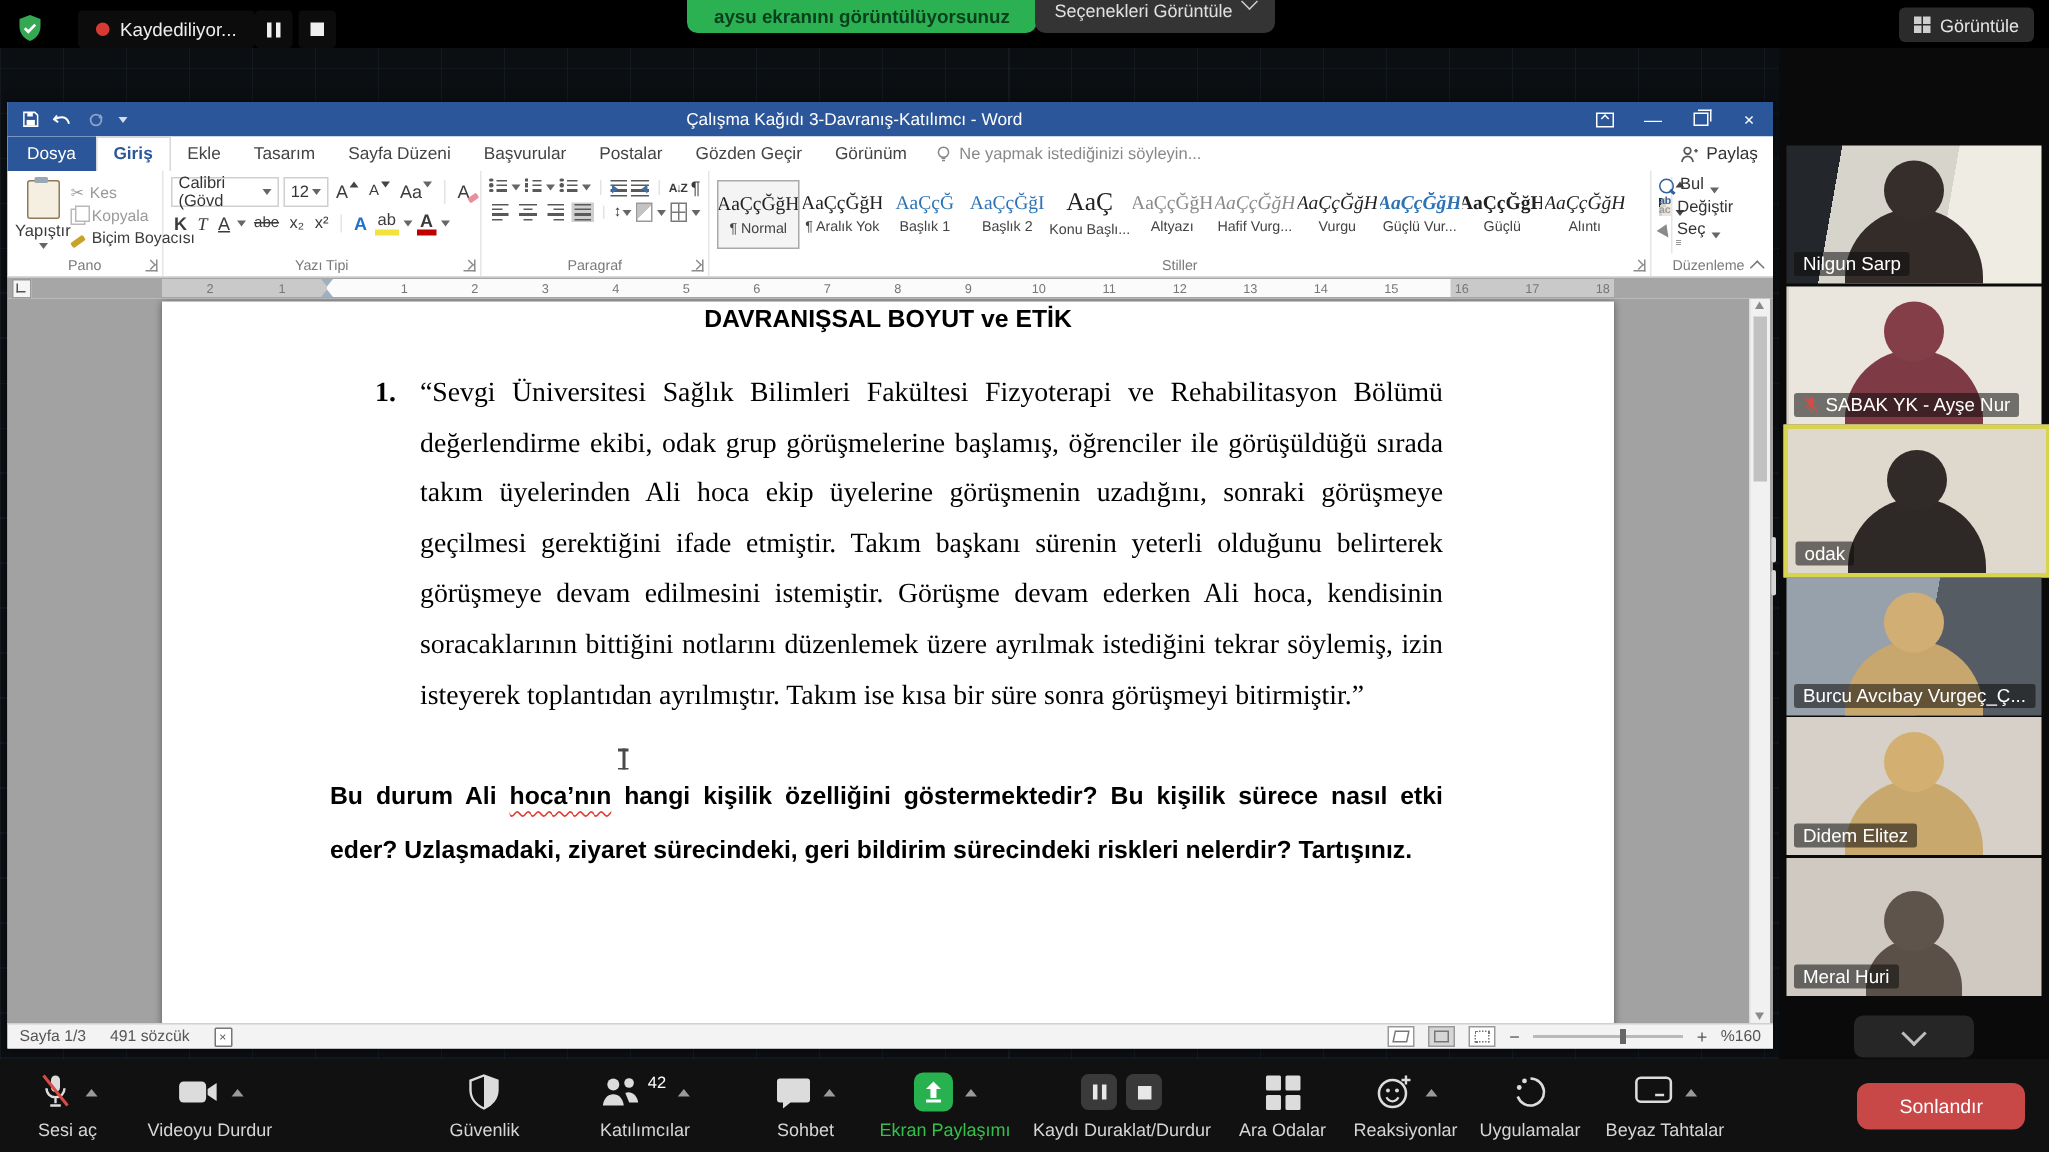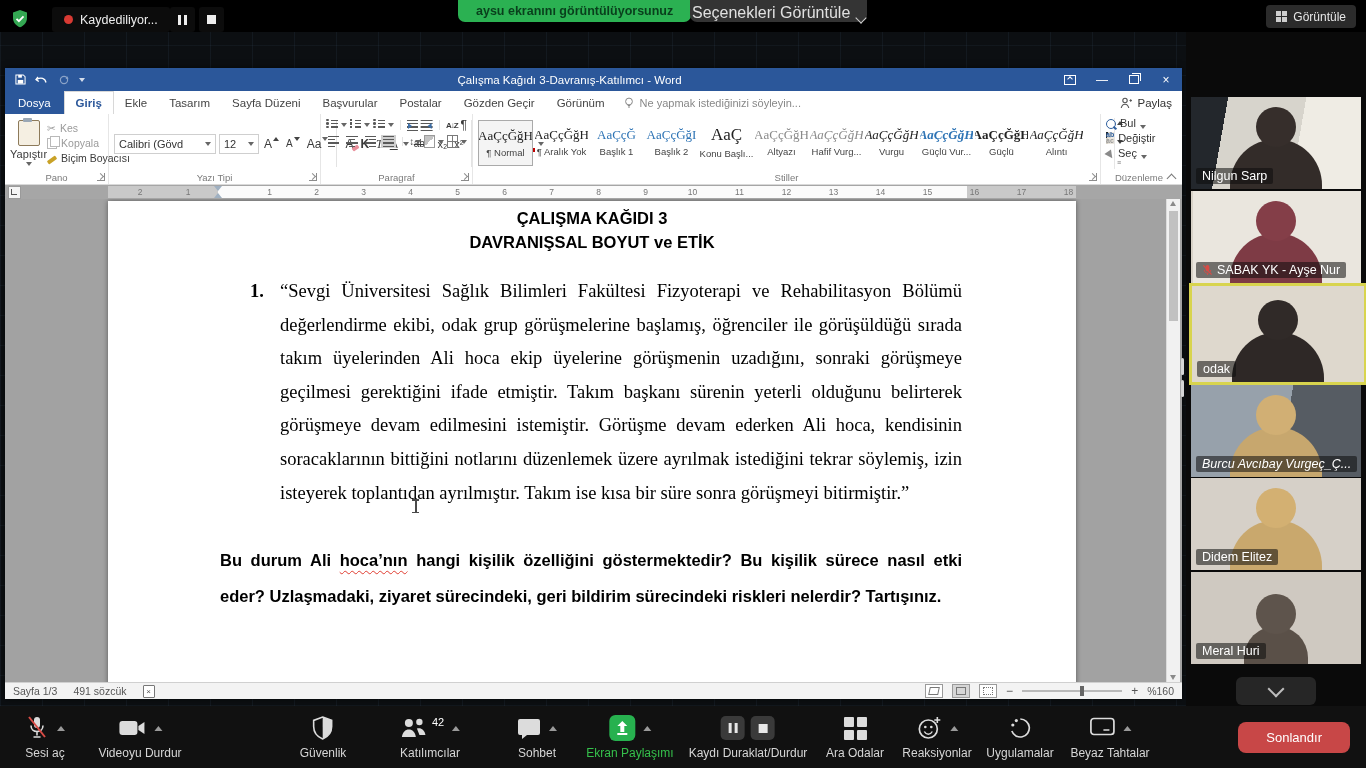--- a/index.html
+++ b/index.html
@@ -13,21 +13,21 @@
             display:flex;align-items:center;gap:7px;padding:0 12px;color:#eee;font-size:12.5px;}
   .rec-dot{width:9px;height:9px;border-radius:50%;background:#d83a33;}
   .rec-btn{position:absolute;top:7px;width:25px;height:25px;background:#0c0c0c;border-radius:3px;
            display:flex;align-items:center;justify-content:center;}
   .pause-glyph{display:flex;gap:3px;}
   .pause-glyph i{width:3px;height:10px;background:#eee;}
   .stop-glyph{width:9px;height:9px;background:#eee;}
   .viewing-banner{position:absolute;left:458px;top:0;height:22px;background:#2bb152;border-radius:0 0 7px 7px;
                   color:#093f1c;font-size:12.5px;font-weight:bold;display:flex;align-items:center;padding:0 18px;}
   .view-options{position:absolute;left:690px;top:0;height:22px;background:#343434;border-radius:0 0 7px 7px;
-                color:#e0e0e0;font-size:16px;display:flex;align-items:flex-end;gap:7px;padding:0 2px;}
+                color:#e0e0e0;font-size:12px;display:flex;align-items:flex-start;gap:7px;padding:0 13px;}
   .view-btn{position:absolute;right:10px;top:5px;height:23px;background:#2b2b2b;border-radius:4px;
             color:#e6e6e6;font-size:12px;display:flex;align-items:center;gap:6px;padding:0 10px;}
   .grid4{display:grid;grid-template-columns:5px 5px;grid-gap:1.5px;}
   .grid4 i{width:5px;height:5px;background:#cfcfcf;}
   .chev-d{width:7px;height:7px;border-right:1.6px solid #cfcfcf;border-bottom:1.6px solid #cfcfcf;
           transform:rotate(45deg);margin-top:-3px;}
   
   .desktop{position:absolute;left:0;top:32px;width:1186px;height:674px;background:#0c0f12;
     background-image:repeating-linear-gradient(90deg,rgba(70,100,130,.12) 0 1px,transparent 1px 42px),
                      repeating-linear-gradient(0deg,rgba(70,100,130,.10) 0 1px,transparent 1px 30px);}
@@ -64,21 +64,21 @@
   .paste-big{width:46px;display:flex;flex-direction:column;align-items:center;font-size:11px;color:#3b3b3b;gap:2px;padding-top:2px;}
   .clip-ic{width:20px;height:24px;border:1.5px solid #8d7a5a;border-radius:2px;background:#f5efe2;position:relative;}
   .clip-ic::before{content:"";position:absolute;left:4px;top:-3px;width:9px;height:4px;background:#9aa7b5;border-radius:1px;}
   .pano-col{display:flex;flex-direction:column;gap:3px;padding-top:4px;font-size:10.5px;color:#9a9a9a;}
   .pano-col .prow{display:flex;align-items:center;gap:4px;white-space:nowrap;}
   .copy-ic{width:8px;height:9px;border:1px solid #b9b9b9;position:relative;background:#fff;}
   .copy-ic::before{content:"";position:absolute;left:2px;top:-3px;width:8px;height:9px;border:1px solid #b9b9b9;background:#fff;}
   .brush-ic{width:10px;height:4px;background:#c9a227;border-radius:1px;transform:rotate(-35deg);margin-top:4px;}
   .pano-col .prow:nth-child(3){color:#3b3b3b;}
   
-  .g-font{width:212px;display:flex;gap:3px;}
+  .g-font{width:212px;display:flex;flex-direction:column;gap:3px;}
   .frow{display:flex;align-items:center;gap:3px;}
   .combo{border:1px solid #cfcfcf;height:18px;display:flex;align-items:center;justify-content:space-between;
          font-size:11px;color:#333;padding:0 4px;background:#fff;}
   .fname{width:92px;}
   .fsize{width:30px;}
   .fbtn{font-size:12px;color:#3b3b3b;padding:0 2px;display:flex;align-items:flex-start;gap:1px;line-height:14px;}
   .tri-u{width:0;height:0;border-left:3px solid transparent;border-right:3px solid transparent;border-bottom:4px solid #444;}
   .tri-d2{width:0;height:0;border-left:3px solid transparent;border-right:3px solid transparent;border-top:4px solid #444;}
   .b{font-weight:bold}.i{font-style:italic;font-family:"Liberation Serif",serif}.u{text-decoration:underline}
   .stk{text-decoration:line-through;font-size:10px}
@@ -183,21 +183,21 @@
   .handle i{width:3px;height:17px;background:#d6d6d6;border-radius:2px;}
   .tile{position:absolute;left:5px;width:170px;height:92px;overflow:hidden;background:#222;}
   .fig{position:absolute;bottom:-8px;left:50%;transform:translateX(-50%);width:92px;height:58px;border-radius:46px 46px 0 0;}
   .fig::before{content:"";position:absolute;top:-32px;left:50%;transform:translateX(-50%);width:40px;height:40px;border-radius:50%;background:inherit;filter:brightness(1.05);}
   .t1{top:65px;background:linear-gradient(100deg,#23272c 0 20%,#d7d4cc 20% 62%,#efece4 62%);}
   .t1 .fig{background:#332c29;}
   .t2{top:159px;background:#eae6de;background-image:linear-gradient(90deg,rgba(160,150,130,.25) 0 2px,transparent 2px 34px);}
   .t2 .fig{background:#7e3b45;}
   .t3{top:251px;left:3px;width:172px;height:96px;border:3px solid #d8d44e;background:#ded8cd;}
   .t3 .fig{background:#2e2826;}
-  .t4{top:353px;background:linear-gradient(100deg,#97a1ab 0 55%,#565c63 55%);font-style:italic;}
+  .t4{top:353px;background:linear-gradient(100deg,#97a1ab 0 55%,#565c63 55%);}
   .t4 .fig{background:#c7a76e;}
   .t5{top:446px;background:#d6d0c8;}
   .t5 .fig{background:#c9a86d;}
   .t6{top:540px;background:#cfc9c1;}
   .t6 .fig{width:64px;height:46px;background:#5a5048;}
   .pname{position:absolute;left:5px;bottom:5px;background:rgba(12,12,12,.55);color:#fff;font-size:12.5px;
          padding:1px 6px;border-radius:2px;display:flex;align-items:center;gap:4px;white-space:nowrap;max-width:150px;overflow:hidden;}
   .panel-chev{position:absolute;left:50px;top:645px;width:80px;height:28px;background:#262626;border-radius:6px;
               display:flex;align-items:center;justify-content:center;}
   .panel-chev i{width:10px;height:10px;border-right:2px solid #bdbdbd;border-bottom:2px solid #bdbdbd;transform:rotate(45deg);margin-top:-4px;}
@@ -582,21 +582,20 @@
         </div>
         <span class="indent">
             <i class="td"></i>
             <i class="tu"></i>
           </span>
       </div>
     </div>
 
     <div class="docarea">
       <div class="page">
-        <div class="dhead dhead1">ÇALIŞMA KAĞIDI 3</div>
         <div class="dhead">DAVRANIŞSAL BOYUT ve ETİK</div>
         <div class="dlist">
           <div class="dnum">1.</div>
           <div class="dbody">“Sevgi Üniversitesi Sağlık Bilimleri Fakültesi Fizyoterapi ve Rehabilitasyon Bölümü değerlendirme ekibi, odak grup görüşmelerine başlamış, öğrenciler ile görüşüldüğü sırada takım üyelerinden Ali hoca ekip üyelerine görüşmenin uzadığını, sonraki görüşmeye geçilmesi gerektiğini ifade etmiştir. Takım başkanı sürenin yeterli olduğunu belirterek görüşmeye devam edilmesini istemiştir. Görüşme devam ederken Ali hoca, kendisinin soracaklarının bittiğini notlarını düzenlemek üzere ayrılmak istediğini tekrar söylemiş, izin isteyerek toplantıdan ayrılmıştır. Takım ise kısa bir süre sonra görüşmeyi bitirmiştir.”</div>
         </div>
         <div class="dq"><span>Bu durum Ali </span><span class="misspell">hoca’nın</span><span> hangi kişilik özelliğini göstermektedir? Bu kişilik sürece nasıl etki eder?  Uzlaşmadaki, ziyaret sürecindeki, geri bildirim sürecindeki riskleri nelerdir? Tartışınız.</span></div>
       </div>
       <span class="ibeam">
           <i></i>
         </span>

